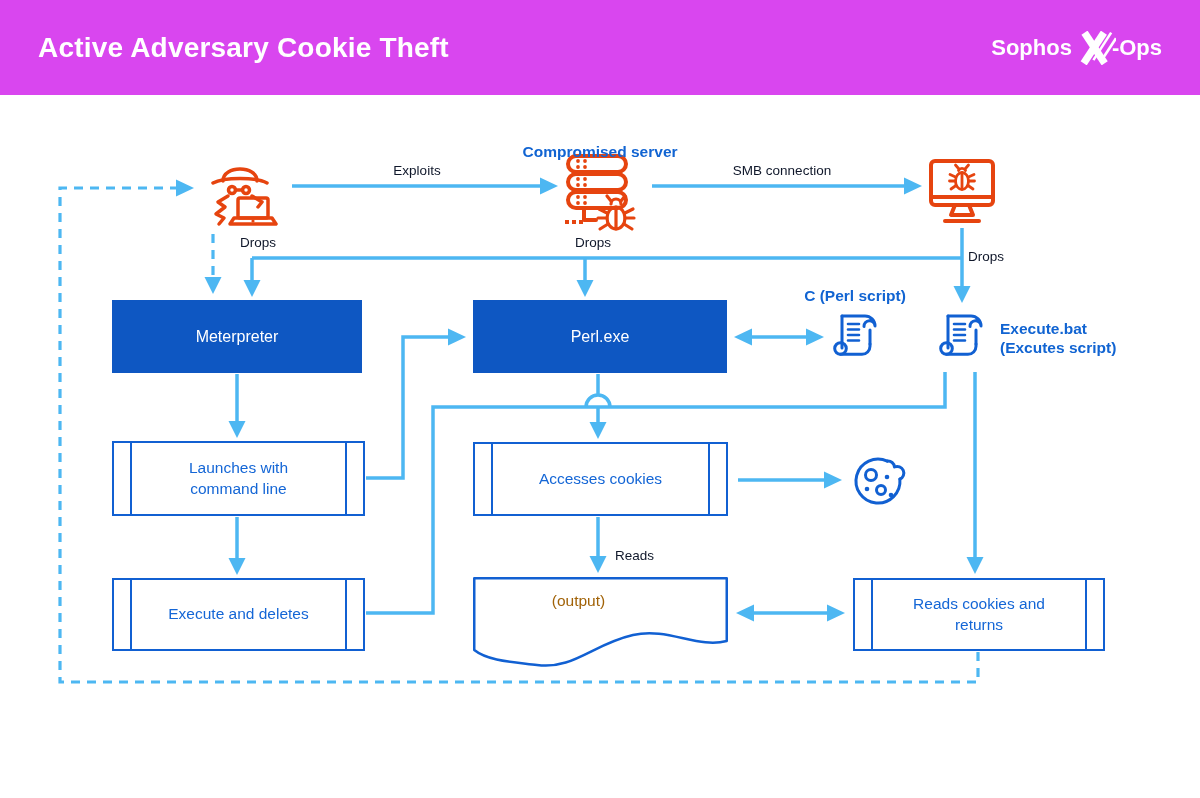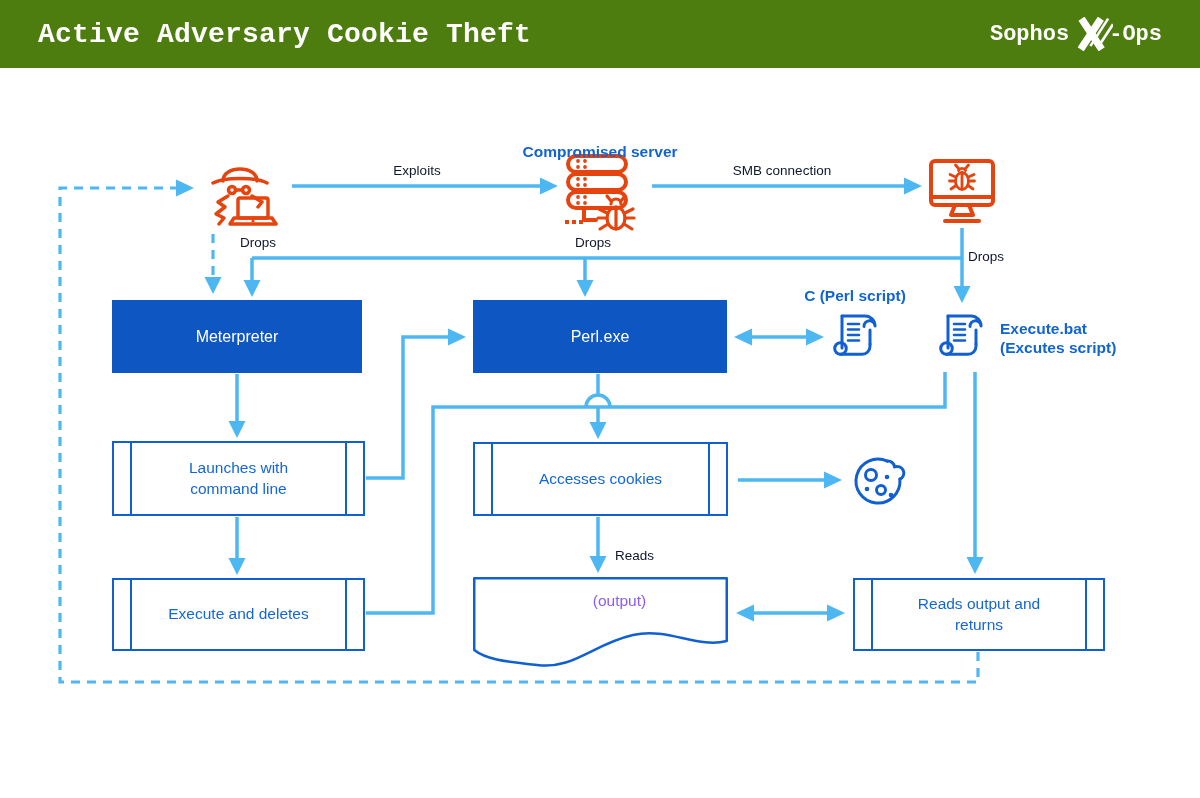--- a/index.html
+++ b/index.html
@@ -1,21 +1,21 @@
 <!DOCTYPE html>
 <html><head>
 <meta charset="utf-8">
 <style>
   html,body{margin:0;padding:0;background:#fff;}
   .page{position:relative;width:1200px;height:798px;background:#ffffff;overflow:hidden;
         font-family:"Liberation Sans",sans-serif;}
   
-  .header{position:absolute;left:0;top:0;width:1200px;height:68px;background:#4d7c0f;
+  .header{position:absolute;left:0;top:0;width:1200px;height:95px;background:#d946ef;
           display:flex;align-items:center;justify-content:space-between;box-sizing:border-box;
-          padding:0 38px;font-family:Liberation Mono, monospace;}
+          padding:0 38px;}
   .title{color:#ffffff;font-size:28px;font-weight:700;letter-spacing:.2px;}
   .logo{display:flex;align-items:center;color:#fff;font-size:22px;font-weight:700;margin-left:12px;}
   .logo .xmark{margin:0 -4px 0 2px;}
   
   .lbl{position:absolute;white-space:pre-line;}
   .lbl.gray{color:#0f172a;font-size:13.5px;font-weight:400;}
   .lbl.blue{color:#1164d2;font-size:15.5px;font-weight:600;}
   .center{text-align:center;}
   
   .solid-box{position:absolute;background:#0e57c2;color:#ffffff;font-size:16px;font-weight:500;
@@ -242,24 +242,24 @@
 
   <div class="solid-box" style="left:473px;top:300px;width:254px;height:73px;">Perl.exe</div>
 
   <div class="process-box" style="left:112px;top:441px;width:253px;height:75px;">Launches with
 command line</div>
 
   <div class="process-box" style="left:473px;top:442px;width:255px;height:74px;">Accesses cookies</div>
 
   <div class="process-box" style="left:112px;top:578px;width:253px;height:73px;">Execute and deletes</div>
 
-  <div class="process-box" style="left:853px;top:578px;width:252px;height:73px;">Reads output and
+  <div class="process-box" style="left:853px;top:578px;width:252px;height:73px;">Reads cookies and
 returns</div>
 
-  <div class="lbl blue center" style="left:492px;top:592px;width:255px;font-weight:500;color:#8b5cf6;">(output)</div>
+  <div class="lbl blue center" style="left:451px;top:592px;width:255px;font-weight:500;color:#a16207;">(output)</div>
 
   <div class="lbl blue center" style="left:500px;top:143px;width:200px;">Compromised server</div>
 
   <div class="lbl gray center" style="left:367px;top:163px;width:100px;">Exploits</div>
 
   <div class="lbl gray center" style="left:712px;top:163px;width:140px;">SMB connection</div>
 
   <div class="lbl gray center" style="left:228px;top:235px;width:60px;">Drops</div>
 
   <div class="lbl gray center" style="left:563px;top:235px;width:60px;">Drops</div>

